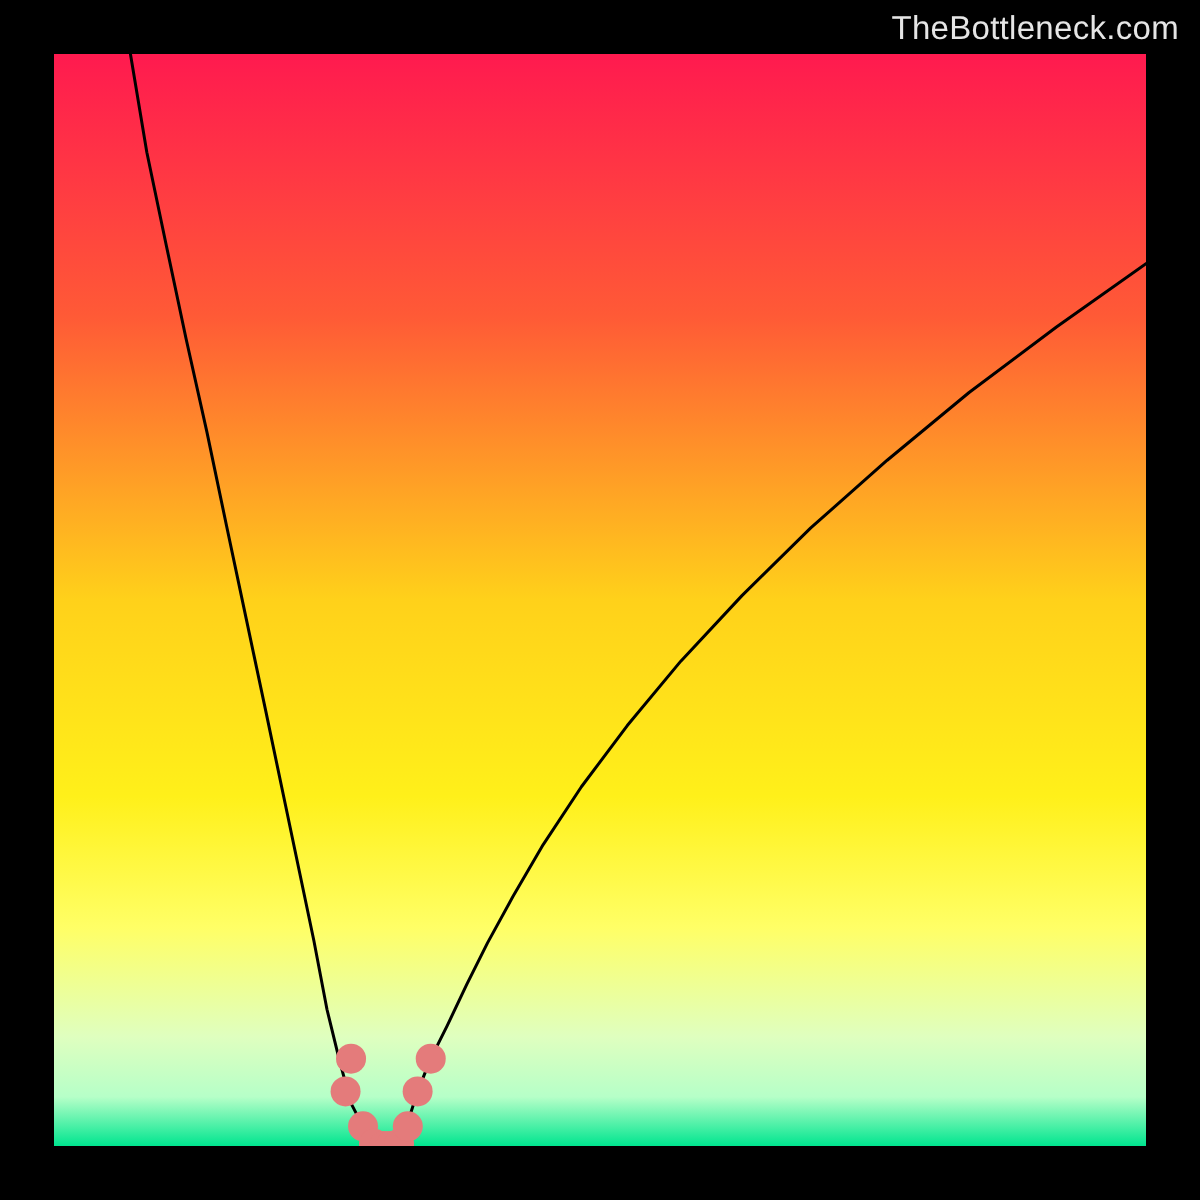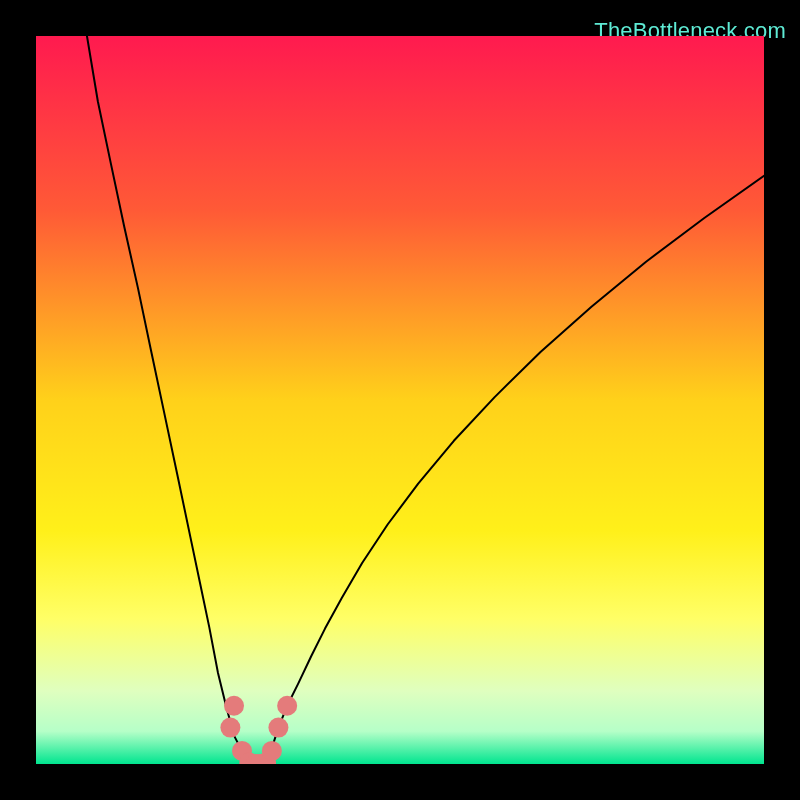--- a/index.html
+++ b/index.html
@@ -22,23 +22,23 @@
   .plot {
     position: absolute;
     left: 36px;
     top: 36px;
     width: 728px;
     height: 728px;
     overflow: hidden;
   }
   .watermark {
     position: absolute;
-    top: 18px;
+    top: 6px;
     right: 14px;
-    color: #5eead4;
+    color: #e5e5e5;
     font-size: 22px;
     letter-spacing: 0.2px;
     font-weight: 400;
     user-select: none;
   }
   svg {
     display: block;
   }
 </style>
 </head>

